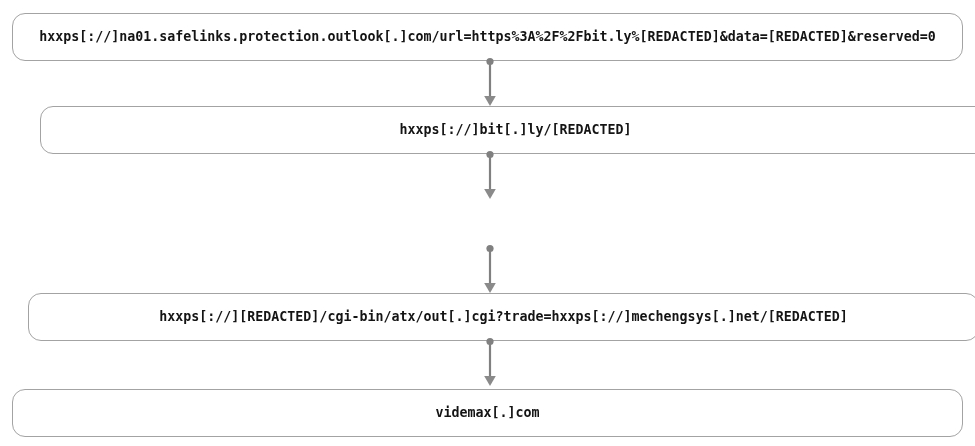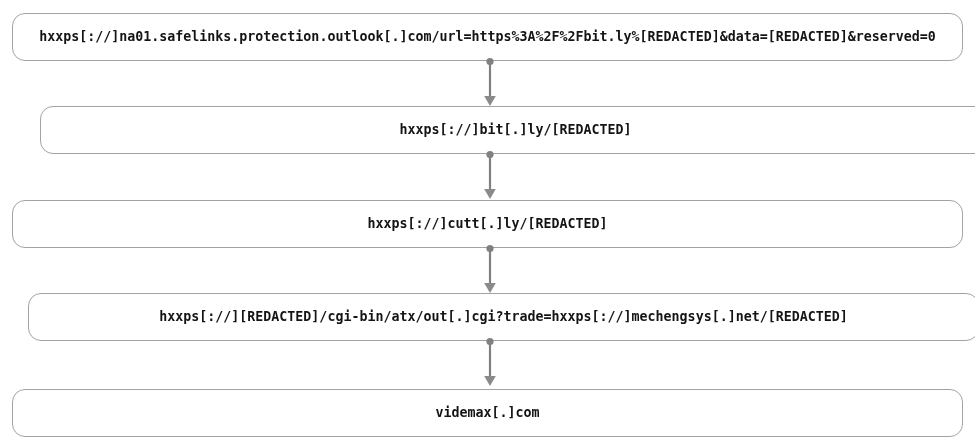--- a/index.html
+++ b/index.html
@@ -82,23 +82,20 @@
   </div>
 
   <div class="connector conn-2">
     <svg width="14" height="58" viewBox="0 0 14 58" xmlns="http://www.w3.org/2000/svg">
       <line x1="7" y1="5" x2="7" y2="40" stroke="#808080" stroke-width="2.2"></line>
       <circle cx="7" cy="4.5" r="3.6" fill="#808080"></circle>
       <polygon points="1.2,39 12.8,39 7,49" fill="#8a8a8a"></polygon>
     </svg>
   </div>
 
-  <div class="flow-node node-3">
-    <span class="node-label">hxxps[://]cutt[.]ly/[REDACTED]</span>
-  </div>
 
   <div class="connector conn-3">
     <svg width="14" height="58" viewBox="0 0 14 58" xmlns="http://www.w3.org/2000/svg">
       <line x1="7" y1="5" x2="7" y2="40" stroke="#808080" stroke-width="2.2"></line>
       <circle cx="7" cy="4.5" r="3.6" fill="#808080"></circle>
       <polygon points="1.2,39 12.8,39 7,49" fill="#8a8a8a"></polygon>
     </svg>
   </div>
 
   <div class="flow-node node-4">

